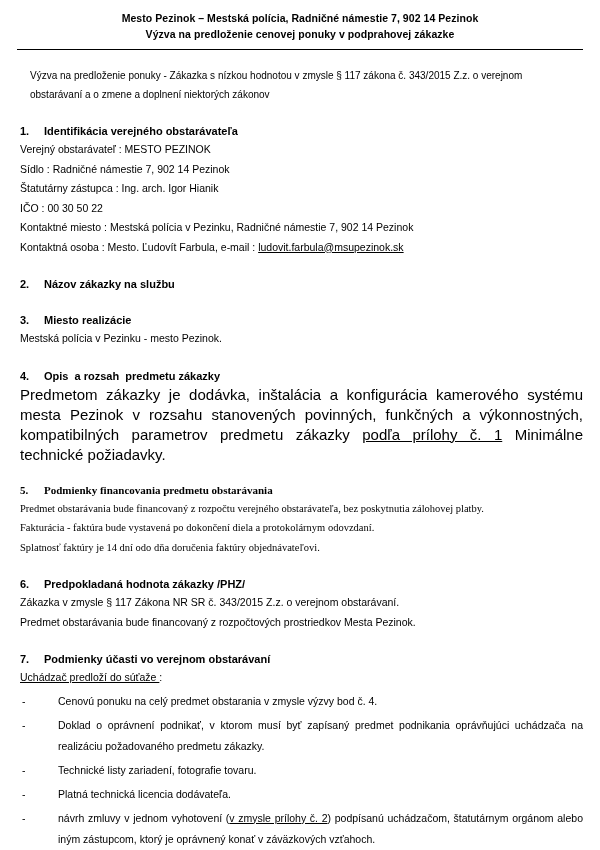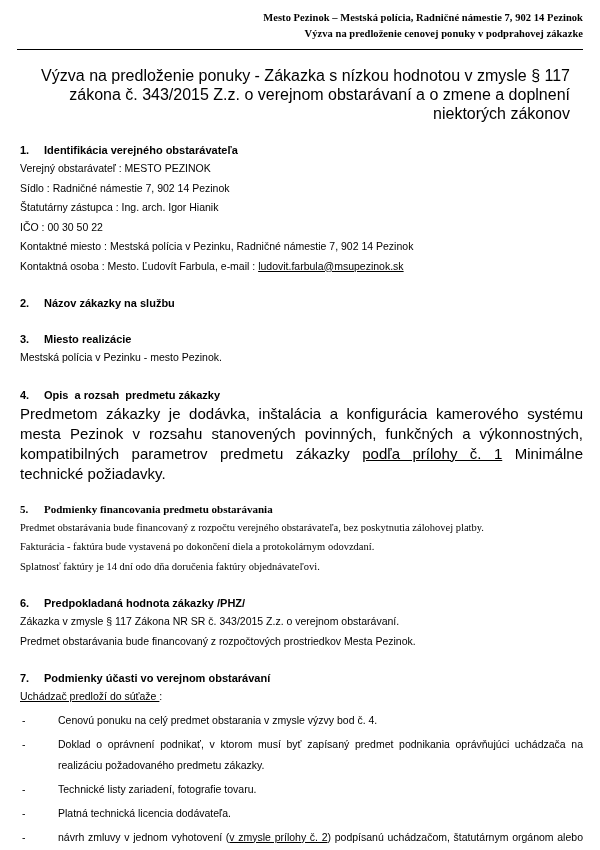--- a/index.html
+++ b/index.html
@@ -18,39 +18,38 @@
     position: relative;
     width: 600px;
     height: 850px;
     box-sizing: border-box;
     padding: 10px 17px 0 17px;
     background: #ffffff;
   }
 
   
   .doc-header {
-    text-align: right;
-    font-family: Liberation Serif, serif;
+    text-align: center;
   }
   .doc-header .hline {
     font-weight: bold;
     font-size: 10.5px;
     line-height: 16px;
     letter-spacing: 0.005em;
   }
   .header-rule {
     border: 0;
     border-top: 1.6px solid #000;
     margin: 7px 0 0 0;
   }
 
   
   .intro {
-    text-align: right;
-    font-size: 16px;
+    text-align: left;
+    font-size: 10px;
     line-height: 19px;
     margin: 16px 13px 0 13px;
   }
 
   
   .section {
     margin-top: 19px;
   }
   .section.tight {
     margin-top: 17px;

